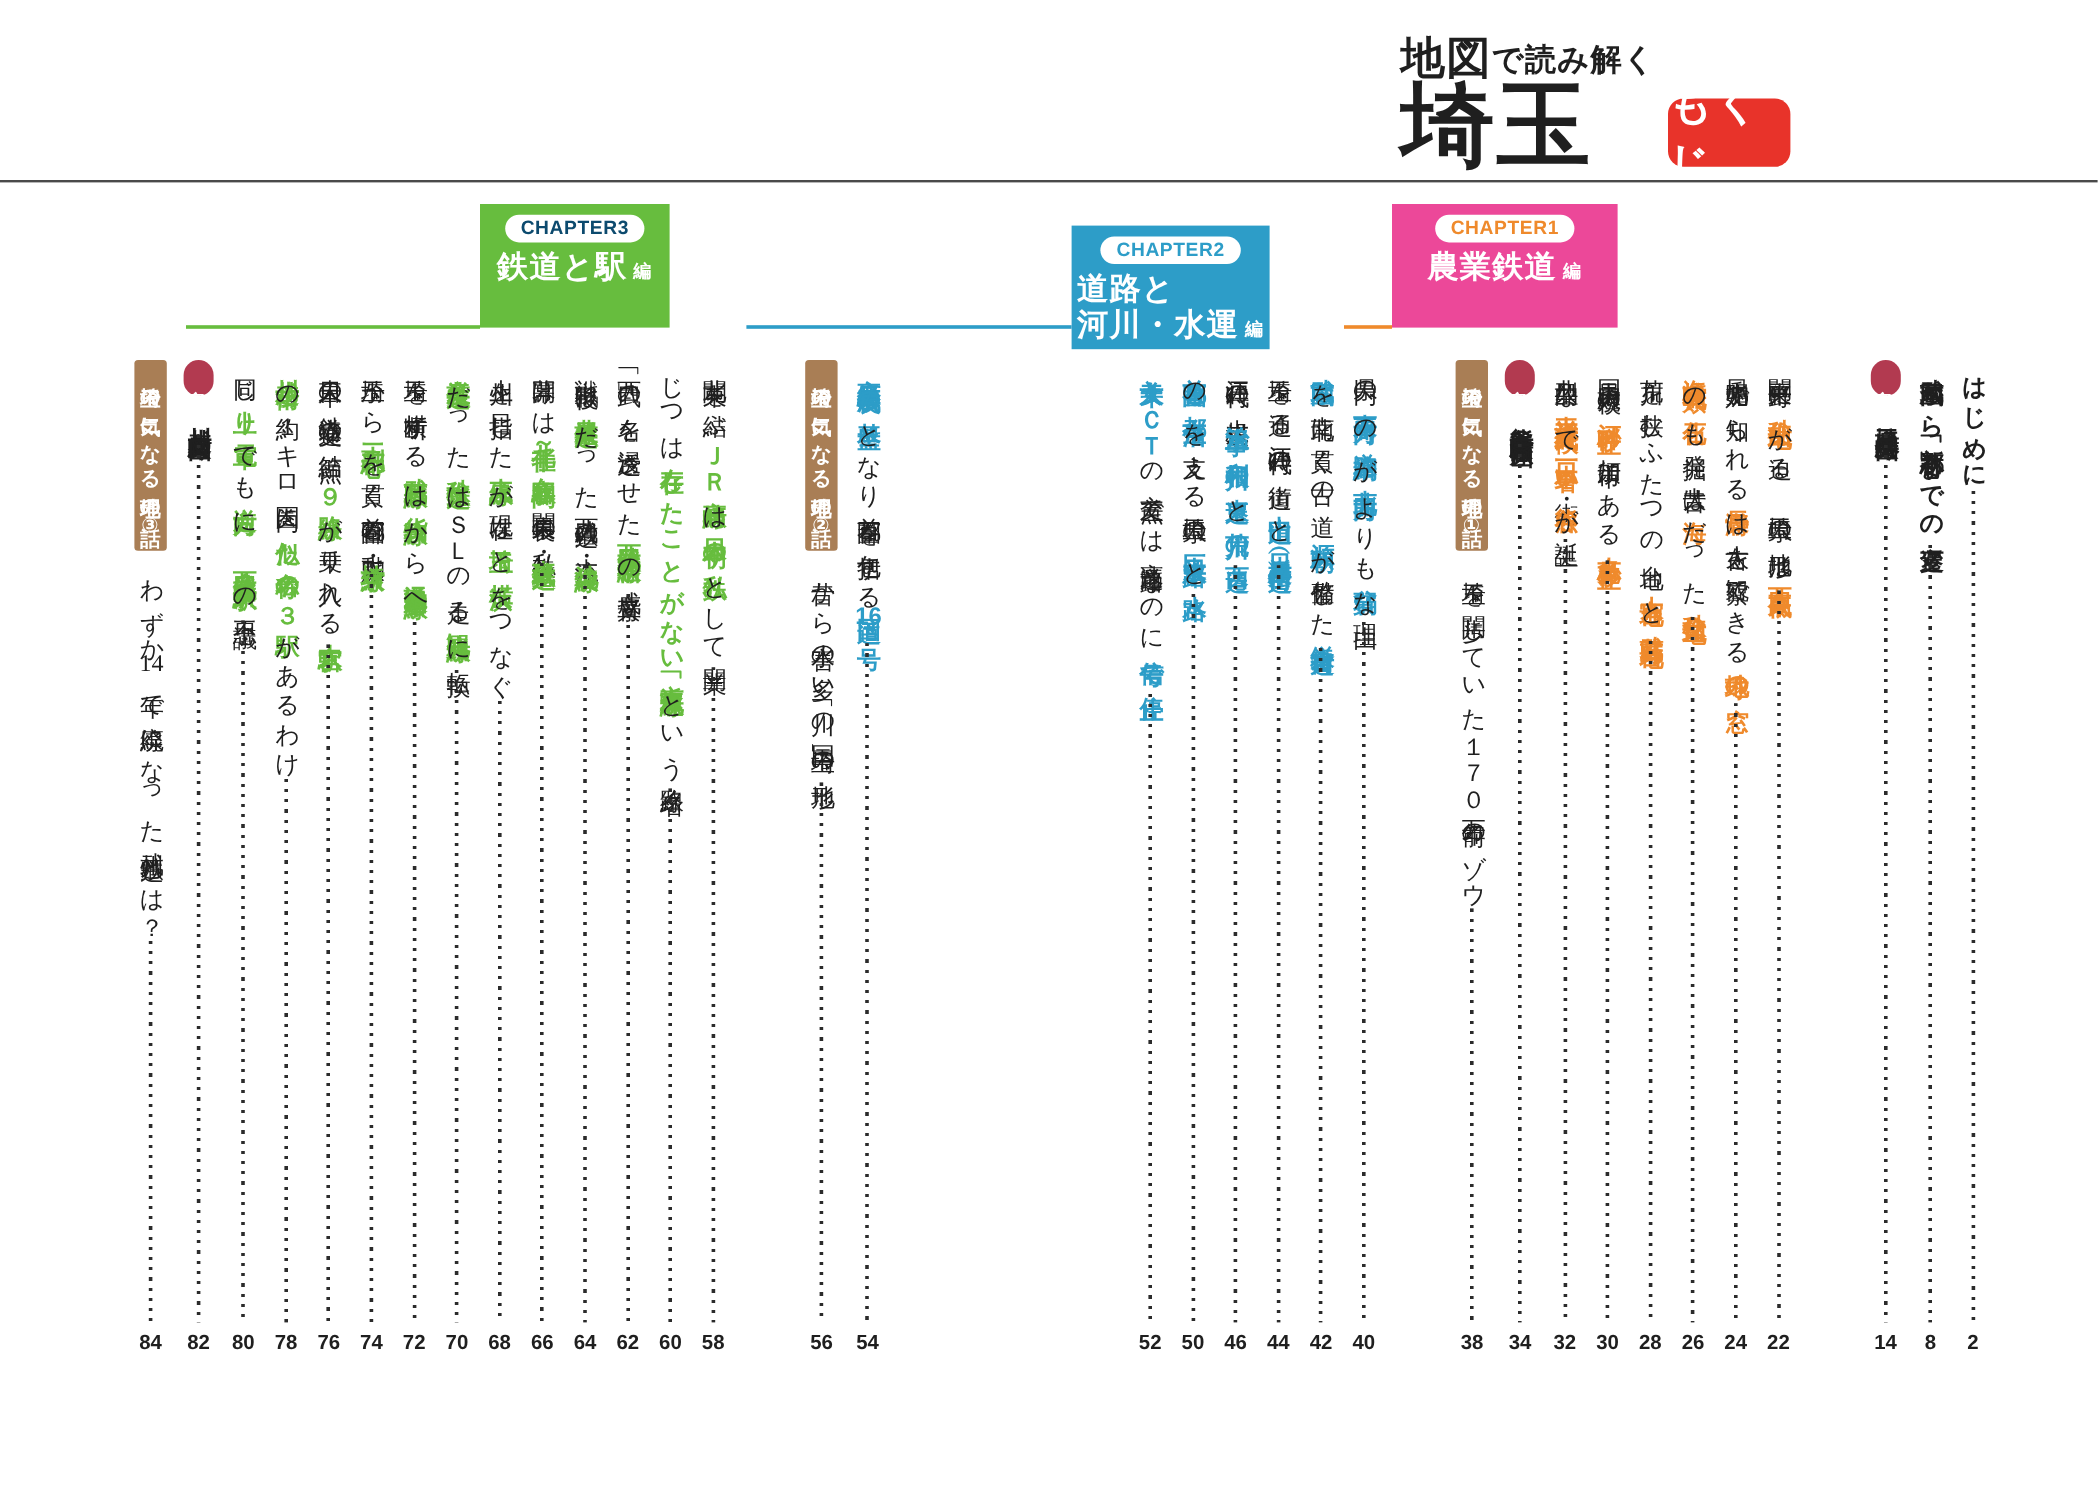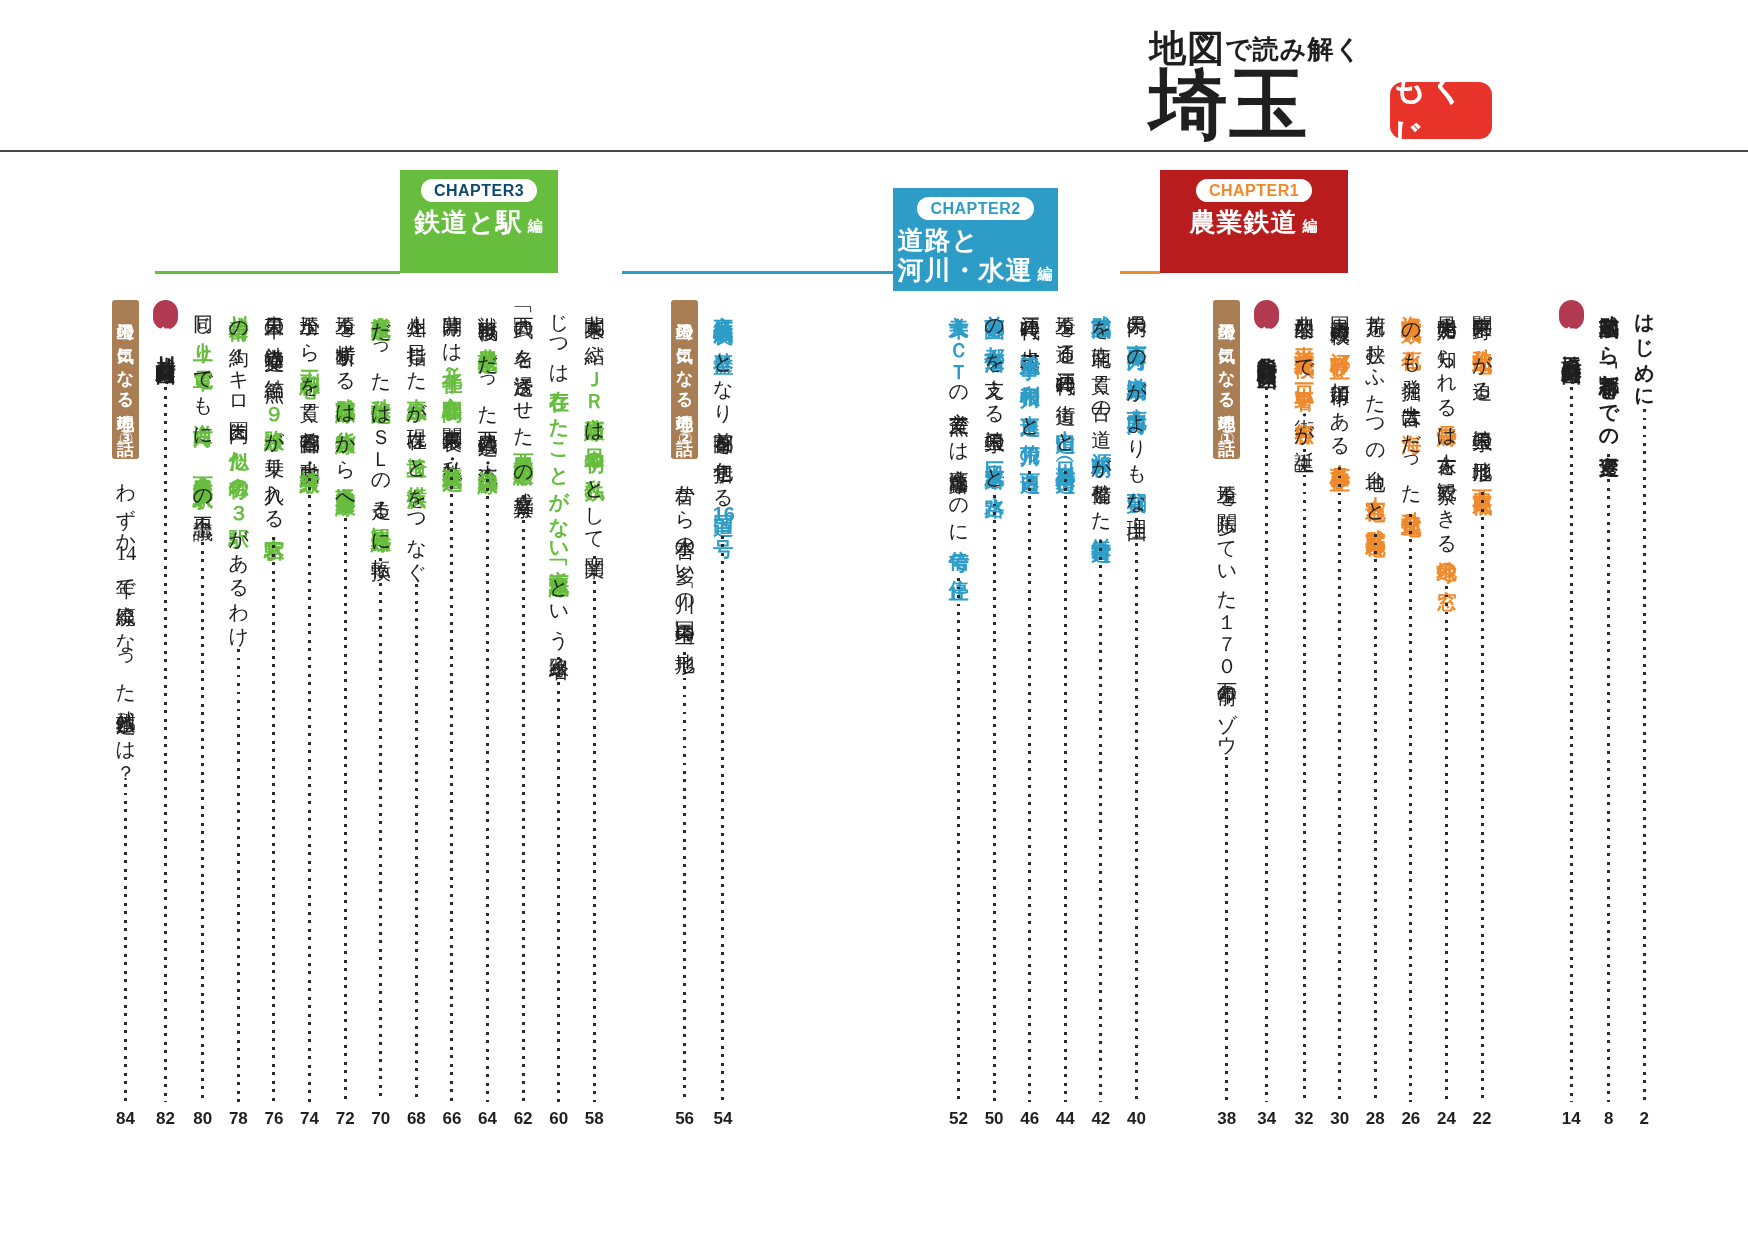--- a/index.html
+++ b/index.html
@@ -7,21 +7,21 @@
        font-family:"Liberation Sans","DejaVu Sans",sans-serif;color:#1f1f1f;}
 
   
   .title-block{position:absolute;top:30px;right:256px;display:flex;align-items:flex-end;}
   .title-text{display:flex;flex-direction:column;align-items:flex-start;}
   .title-top{display:flex;align-items:center;font-weight:700;line-height:1;}
   .title-top .big{font-size:37px;letter-spacing:1px;}
   .title-top .small{font-size:26px;letter-spacing:1px;}
   .title-main{font-size:78px;font-weight:700;line-height:0.95;letter-spacing:2px;}
   .mokuji{display:flex;align-items:center;justify-content:center;
-          width:102px;height:57px;border-radius:13px;margin-left:28px;margin-bottom:2px;
+          width:102px;height:57px;border-radius:13px;margin-left:10px;margin-bottom:2px;
           color:#fff;font-size:37px;font-weight:700;letter-spacing:1px;}
   .top-rule{position:absolute;left:0;top:150px;width:1748px;height:2px;background:#4a4a4a;}
 
   
   .chapter-box{position:absolute;top:170px;height:103px;display:flex;flex-direction:column;
                align-items:center;padding-top:9px;box-sizing:border-box;}
   .chapter-box.c3{left:400px;width:158px;}
   .chapter-box.c2{left:893px;width:165px;margin-top:18px;}
   .chapter-box.c1{left:1160px;width:188px;}
   .chapter-pill{background:#fff;border-radius:999px;padding:2px 13px;
@@ -63,21 +63,21 @@
     <div class="title-top">
       <span class="big">地図</span>
       <span class="small">で読み解く</span>
     </div>
     <div class="title-main">埼玉</div>
   </div>
   <div class="mokuji" style="background: rgb(232, 51, 42);">もくじ</div>
 </div>
 <div class="top-rule"></div>
 
-<div class="chapter-box c1" style="background: #b91c1c;">
+<div class="chapter-box c1" style="background: #ec4899;">
   <span class="chapter-pill" style="color: rgb(239, 138, 44);">CHAPTER1</span>
   <div class="box-title"><span class="tt">農業鉄道</span><span class="sfx">編</span></div>
 </div>
 <div class="chapter-box c2" style="background: rgb(45, 157, 200);">
   <span class="chapter-pill" style="color: rgb(45, 157, 200);">CHAPTER2</span>
   <div class="box-title"><span class="tt">道路と
 河川・水運</span><span class="sfx">編</span></div>
 </div>
 <div class="chapter-box c3" style="background: rgb(103, 189, 62);">
   <span class="chapter-pill" style="color: #0c4a6e;">CHAPTER3</span>

